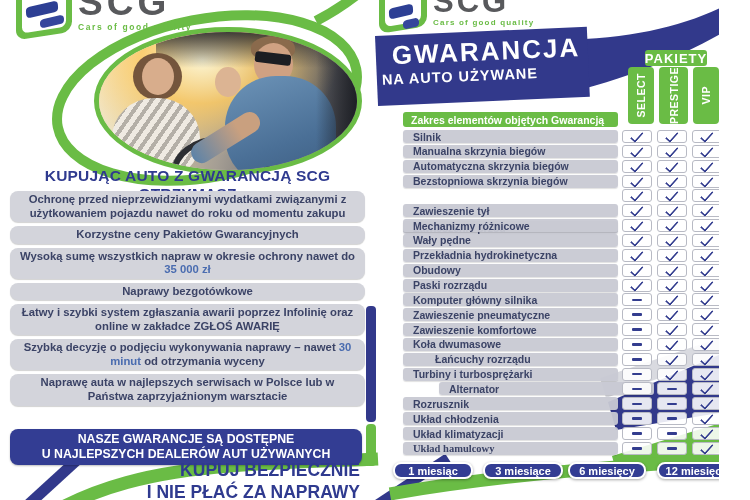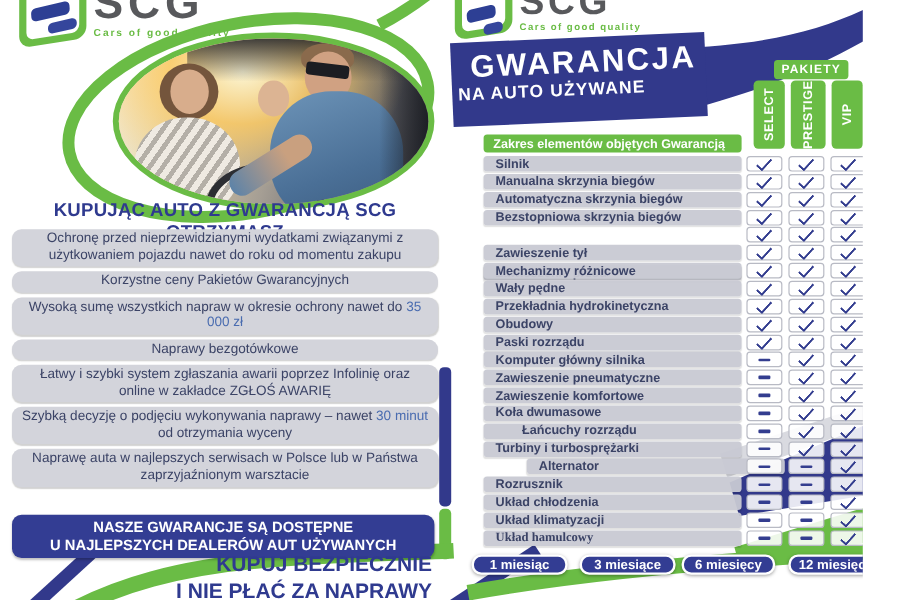--- a/index.html
+++ b/index.html
@@ -51,21 +51,21 @@
   .ph-arm{right:36%; bottom:16%; width:30%; height:15%; background:linear-gradient(90deg,#5d83a8,#c9a07f 70%); border-radius:10px; transform:rotate(-32deg);}
   .ph-wheel{left:28%; bottom:-30%; width:34%; height:46%; border:6px solid #2c2e33; border-radius:50%;}
 
   .left-heading{
     position:absolute; left:10px; top:167px; width:355px; text-align:center;
     color:#2f3a8f; font-size:15.5px; font-weight:800; letter-spacing:.2px; z-index:2;
   }
   .benefits{position:absolute; left:10px; top:191px; width:355px; display:flex; flex-direction:column; gap:4px; z-index:2;}
   .benefit{
     background:#d3d4db; border-radius:8px; padding:2px 8px;
-    text-align:center; color:#3b4366; font-size:11.3px; font-weight:400; line-height:1.2;
+    text-align:center; color:#3b4366; font-size:11.3px; font-weight:700; line-height:1.2;
     box-shadow:0 1px 1px rgba(0,0,0,.18);
   }
   .hl{color:#4a6cb0;}
   .dealer-banner{
     position:absolute; left:10px; top:429px; width:352px; border-radius:8px;
     background:#333d93; color:#fff; text-align:center; font-size:12.3px; font-weight:800;
     line-height:1.18; padding:3px 0 4px; z-index:2; box-shadow:0 1px 2px rgba(0,0,0,.25);
   }
   .slogan{
     position:absolute; left:120px; top:460px; width:240px; text-align:right;
@@ -75,21 +75,21 @@
   
   .title-banner{
     position:absolute; left:375px; top:36px; width:212px; height:64px;
     background:#32398b; transform:rotate(-2.5deg); transform-origin:left top;
     color:#fff; z-index:2; padding-top:6px;
   }
   .title-line1{font-size:26px; font-weight:800; letter-spacing:2px; margin-left:16px; line-height:1.1;}
   .title-line2{font-size:14.5px; font-weight:800; letter-spacing:1px; margin-left:5px; margin-top:1px;}
   .pakiety-badge{
     position:absolute; left:645px; top:50px; width:62px; height:16px; background:#6abc45;
-    border-radius:3px; color:#fff; font-size:10px; font-weight:800; letter-spacing:1px;
+    border-radius:3px; color:#fff; font-size:13px; font-weight:800; letter-spacing:1px;
     display:flex; align-items:center; justify-content:center; z-index:2;
   }
   .pill{
     position:absolute; top:67px; height:57px; background:#6abc45; border-radius:4px;
     display:flex; align-items:center; justify-content:center; z-index:2;
   }
   .pill span{
     writing-mode:vertical-rl; transform:rotate(180deg);
     color:#fff; font-size:10.5px; font-weight:800; letter-spacing:.5px;
   }

